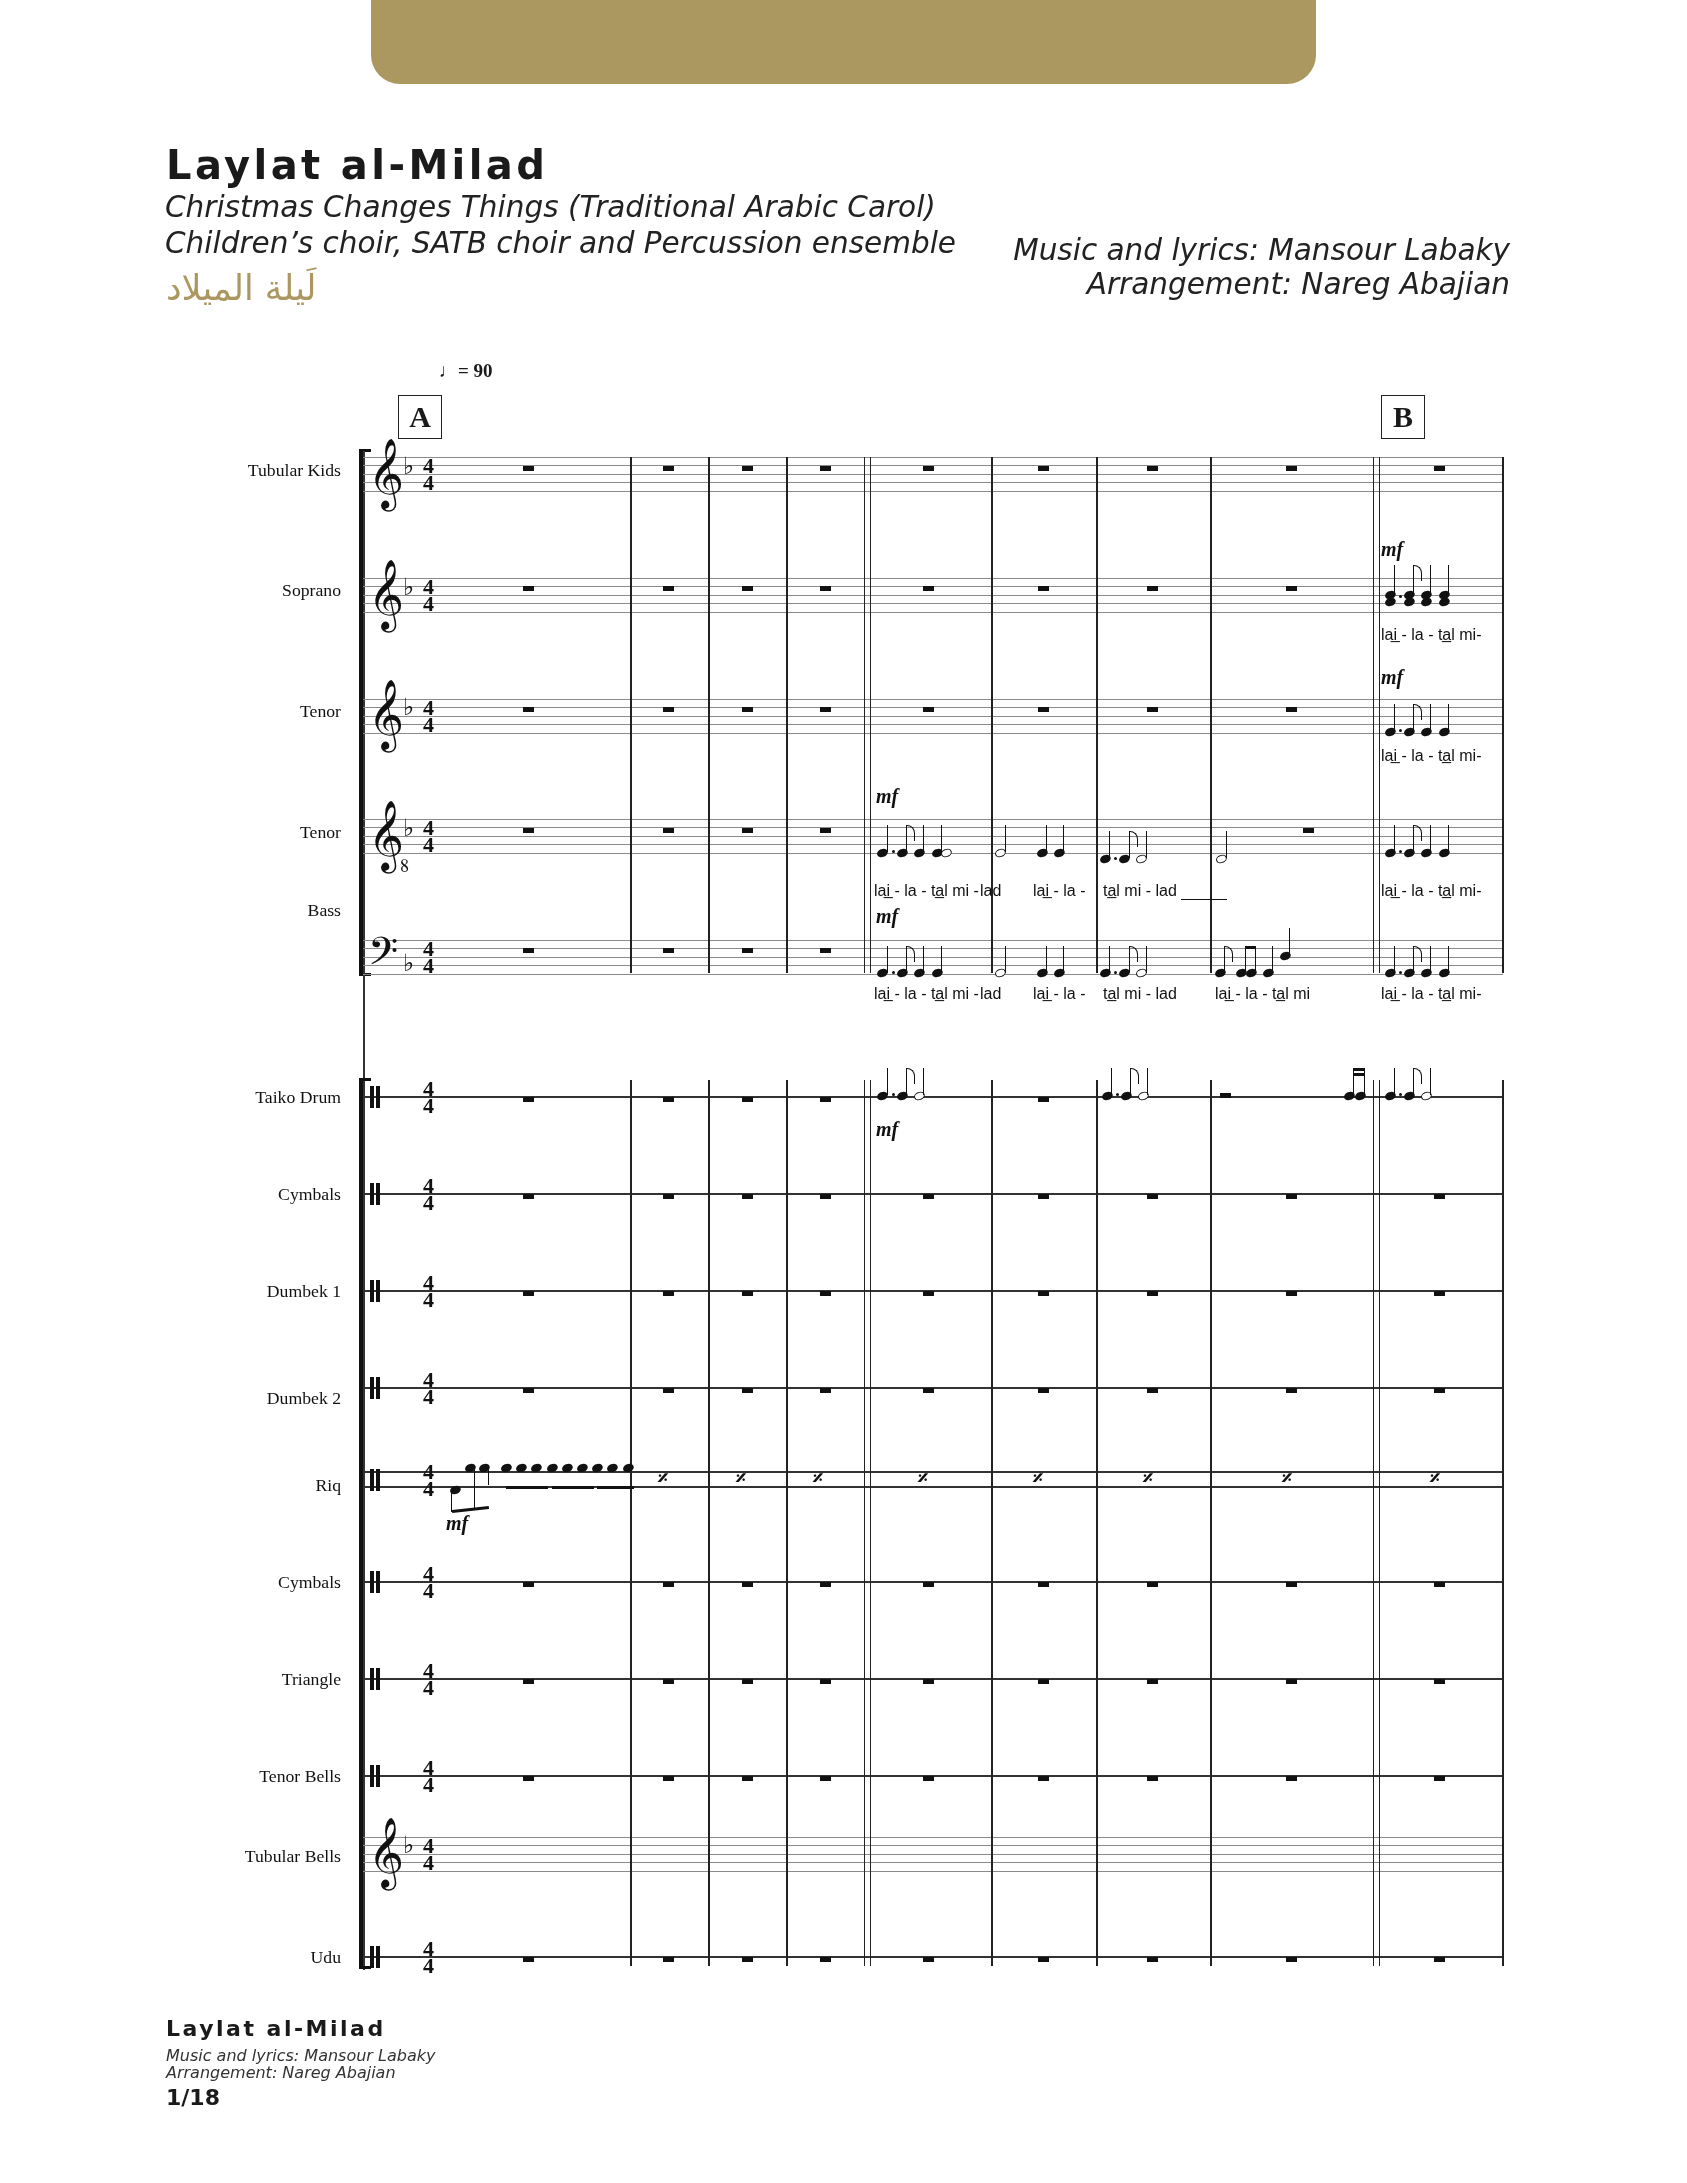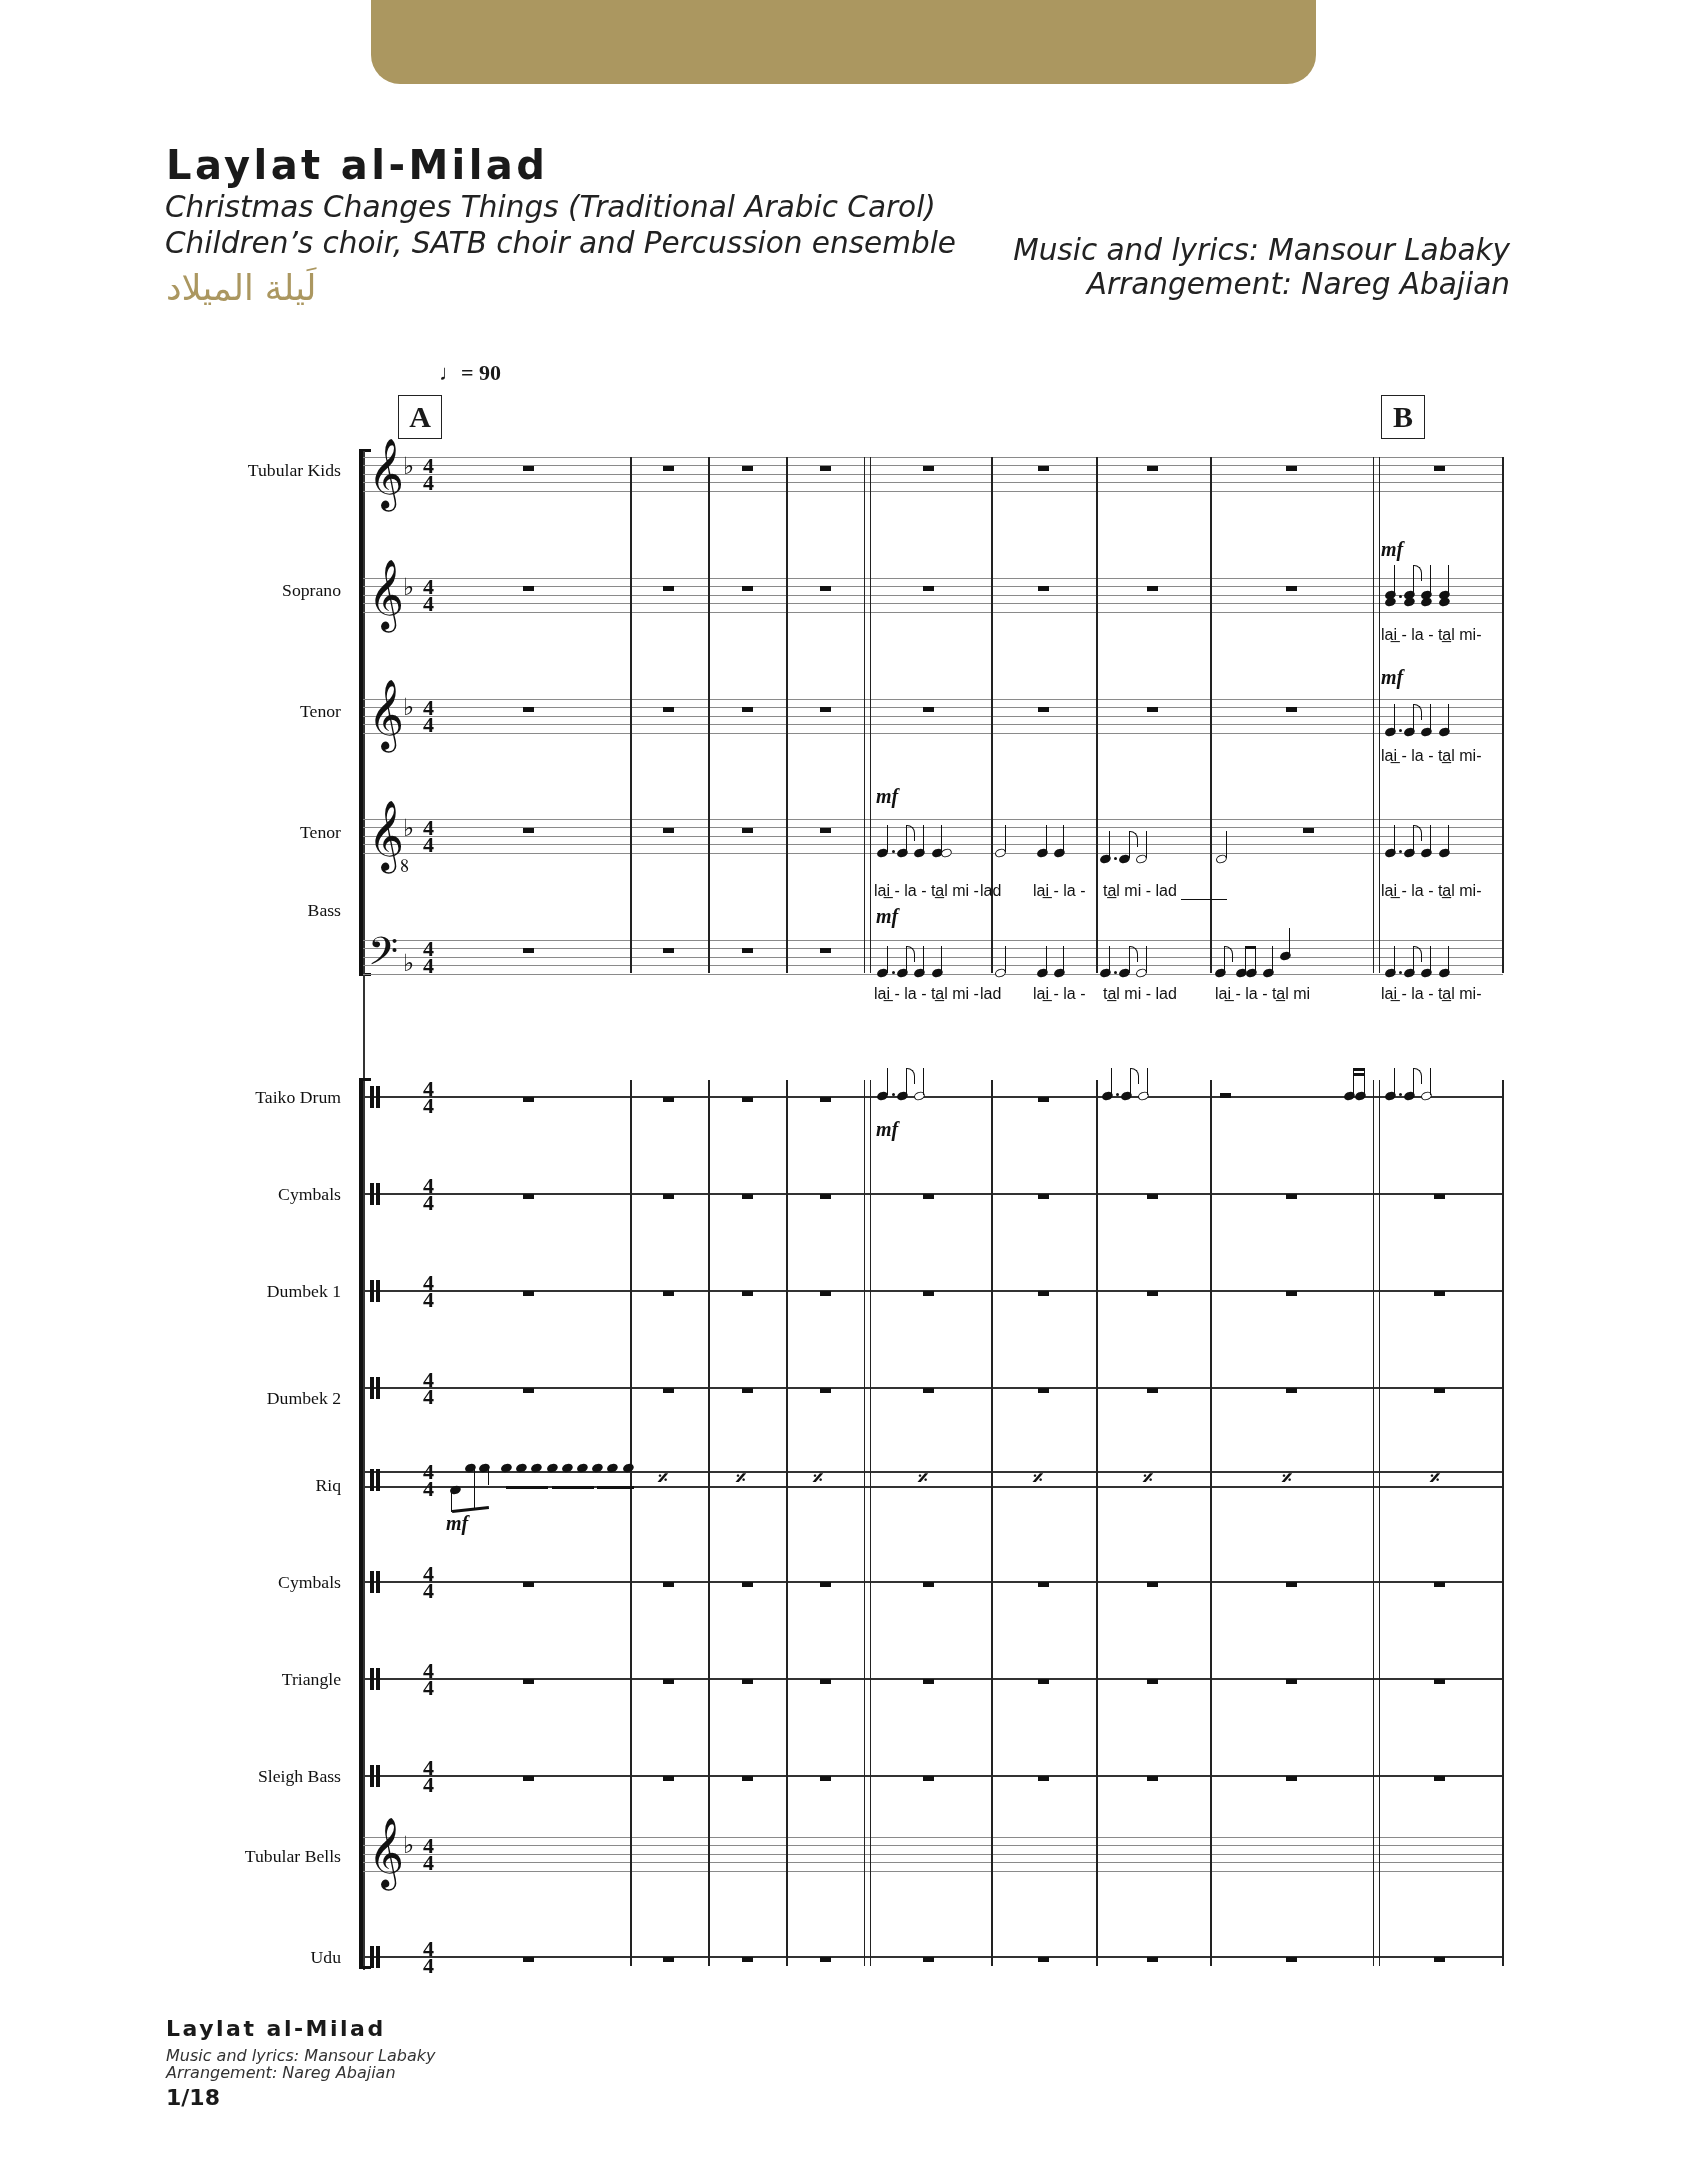--- a/index.html
+++ b/index.html
@@ -2,21 +2,21 @@
 <html style="font-size:13.5px"><head>
 <meta charset="utf-8">
 <style>
   html,body{margin:0;padding:0;background:#fff;}
   body{width:1687px;height:2183px;position:relative;overflow:hidden;font-family:"DejaVu Sans","Liberation Sans",sans-serif;color:#1a1a1a;}
   .banner{position:absolute;left:371px;top:0;width:945px;height:84px;background:#ab9760;border-radius:0 0 29px 29px;}
   .title{position:absolute;left:166px;top:142px;font-size:40px;font-weight:bold;letter-spacing:3.4px;color:#1a1a1a;}
   .subtitle{position:absolute;left:165px;font-size:29.5px;font-style:italic;font-weight:300;color:#222;font-family:"DejaVu Sans",sans-serif;}
   .arabic{position:absolute;left:166px;top:268px;font-size:35px;color:#ab9760;font-family:"DejaVu Sans",sans-serif;}
   .credit{position:absolute;right:177px;font-size:29.5px;font-style:italic;color:#222;text-align:right;font-family:"DejaVu Sans",sans-serif;}
-  .tempo{position:absolute;left:439px;top:360px;font-size:22px;font-weight:bold;font-family:"Liberation Serif",serif;}
+  .tempo{position:absolute;left:439px;top:360px;font-size:19px;font-weight:bold;font-family:"Liberation Serif",serif;}
   .rehearsal{position:absolute;width:42px;height:42px;border:1.7px solid #222;font-family:"Liberation Serif",serif;font-weight:bold;font-size:30px;text-align:center;line-height:42px;background:#fff;}
   .inst-label{position:absolute;right:1346px;font-family:"Liberation Serif",serif;font-size:17.7px;color:#111;white-space:nowrap;}
   .staff{position:absolute;left:363px;width:1140px;}
   .staff .line{position:absolute;left:0;right:0;height:0.8px;background:#8a8a8a;}
   .staff .line.single{background:#333;height:1.7px;}
   .barline{position:absolute;width:1.7px;background:#222;}
   .dbl{position:absolute;width:6.7px;border-left:1.7px solid #222;border-right:1.7px solid #222;box-sizing:border-box;}
   .clef{position:absolute;font-family:"DejaVu Serif",serif;color:#111;}
   .flat{position:absolute;font-family:"DejaVu Serif",serif;color:#111;font-size:23.6px;}
   .timesig{position:absolute;font-family:"Liberation Serif",serif;font-weight:bold;font-size:22px;line-height:17px;color:#111;text-align:center;width:17px;}
@@ -65,21 +65,21 @@
 <div class="inst-label" style="top:701px">Tenor</div>
 <div class="inst-label" style="top:822px">Tenor</div>
 <div class="inst-label" style="top:900px">Bass</div>
 <div class="inst-label" style="top:1087px">Taiko Drum</div>
 <div class="inst-label" style="top:1184px">Cymbals</div>
 <div class="inst-label" style="top:1281px">Dumbek 1</div>
 <div class="inst-label" style="top:1388px">Dumbek 2</div>
 <div class="inst-label" style="top:1475px">Riq</div>
 <div class="inst-label" style="top:1572px">Cymbals</div>
 <div class="inst-label" style="top:1669px">Triangle</div>
-<div class="inst-label" style="top:1766px">Sleigh Bass</div>
+<div class="inst-label" style="top:1766px">Tenor Bells</div>
 <div class="inst-label" style="top:1846px">Tubular Bells</div>
 <div class="inst-label" style="top:1947px">Udu</div>
 
 <div class="staff" style="top:457px;height:34px">
   <div class="line" style="top:0"></div>
     <div class="line" style="top:8.4px"></div>
     <div class="line" style="top:17px"></div>
     <div class="line" style="top:25px"></div>
     <div class="line" style="top:34px"></div>
 </div>

